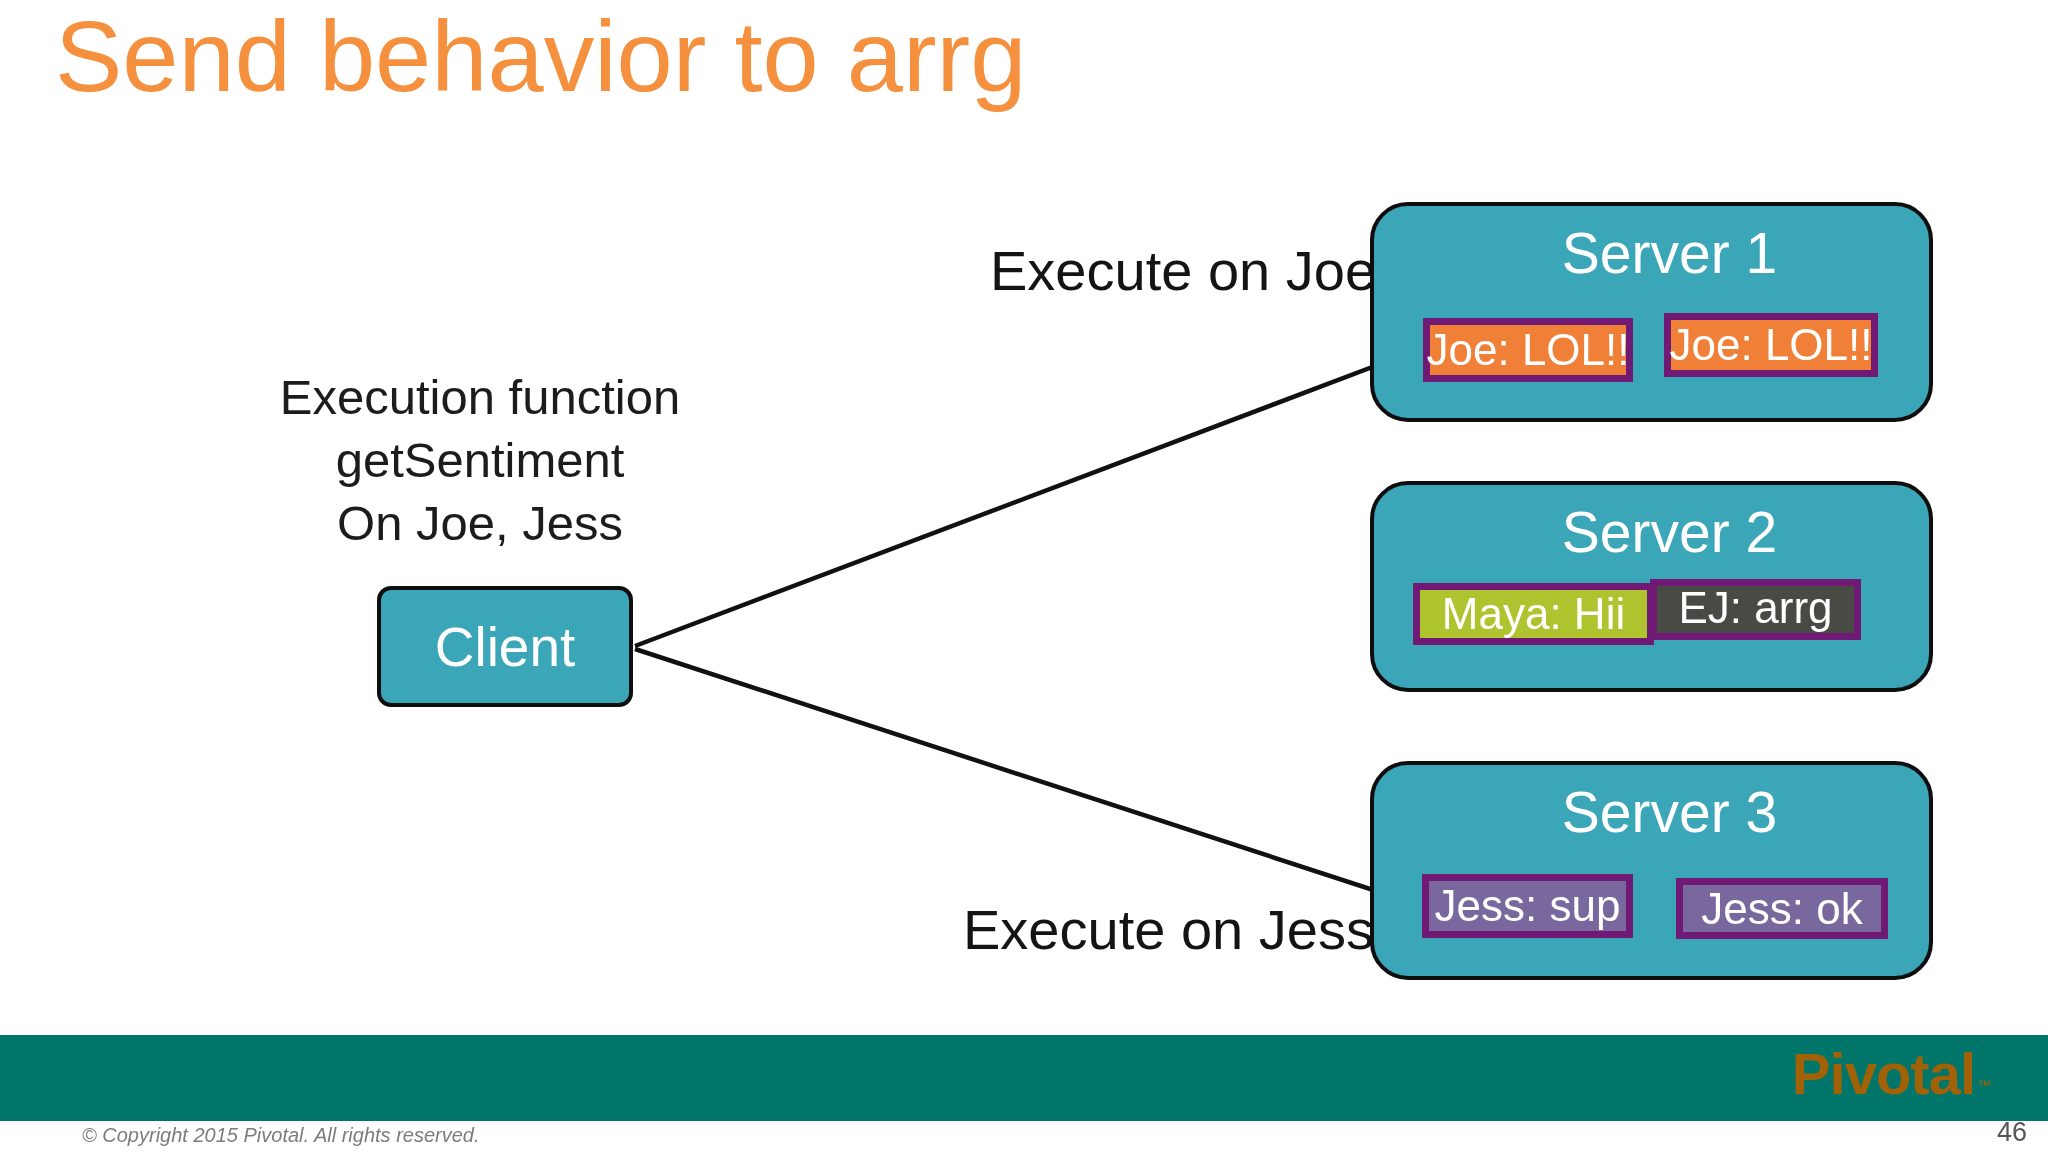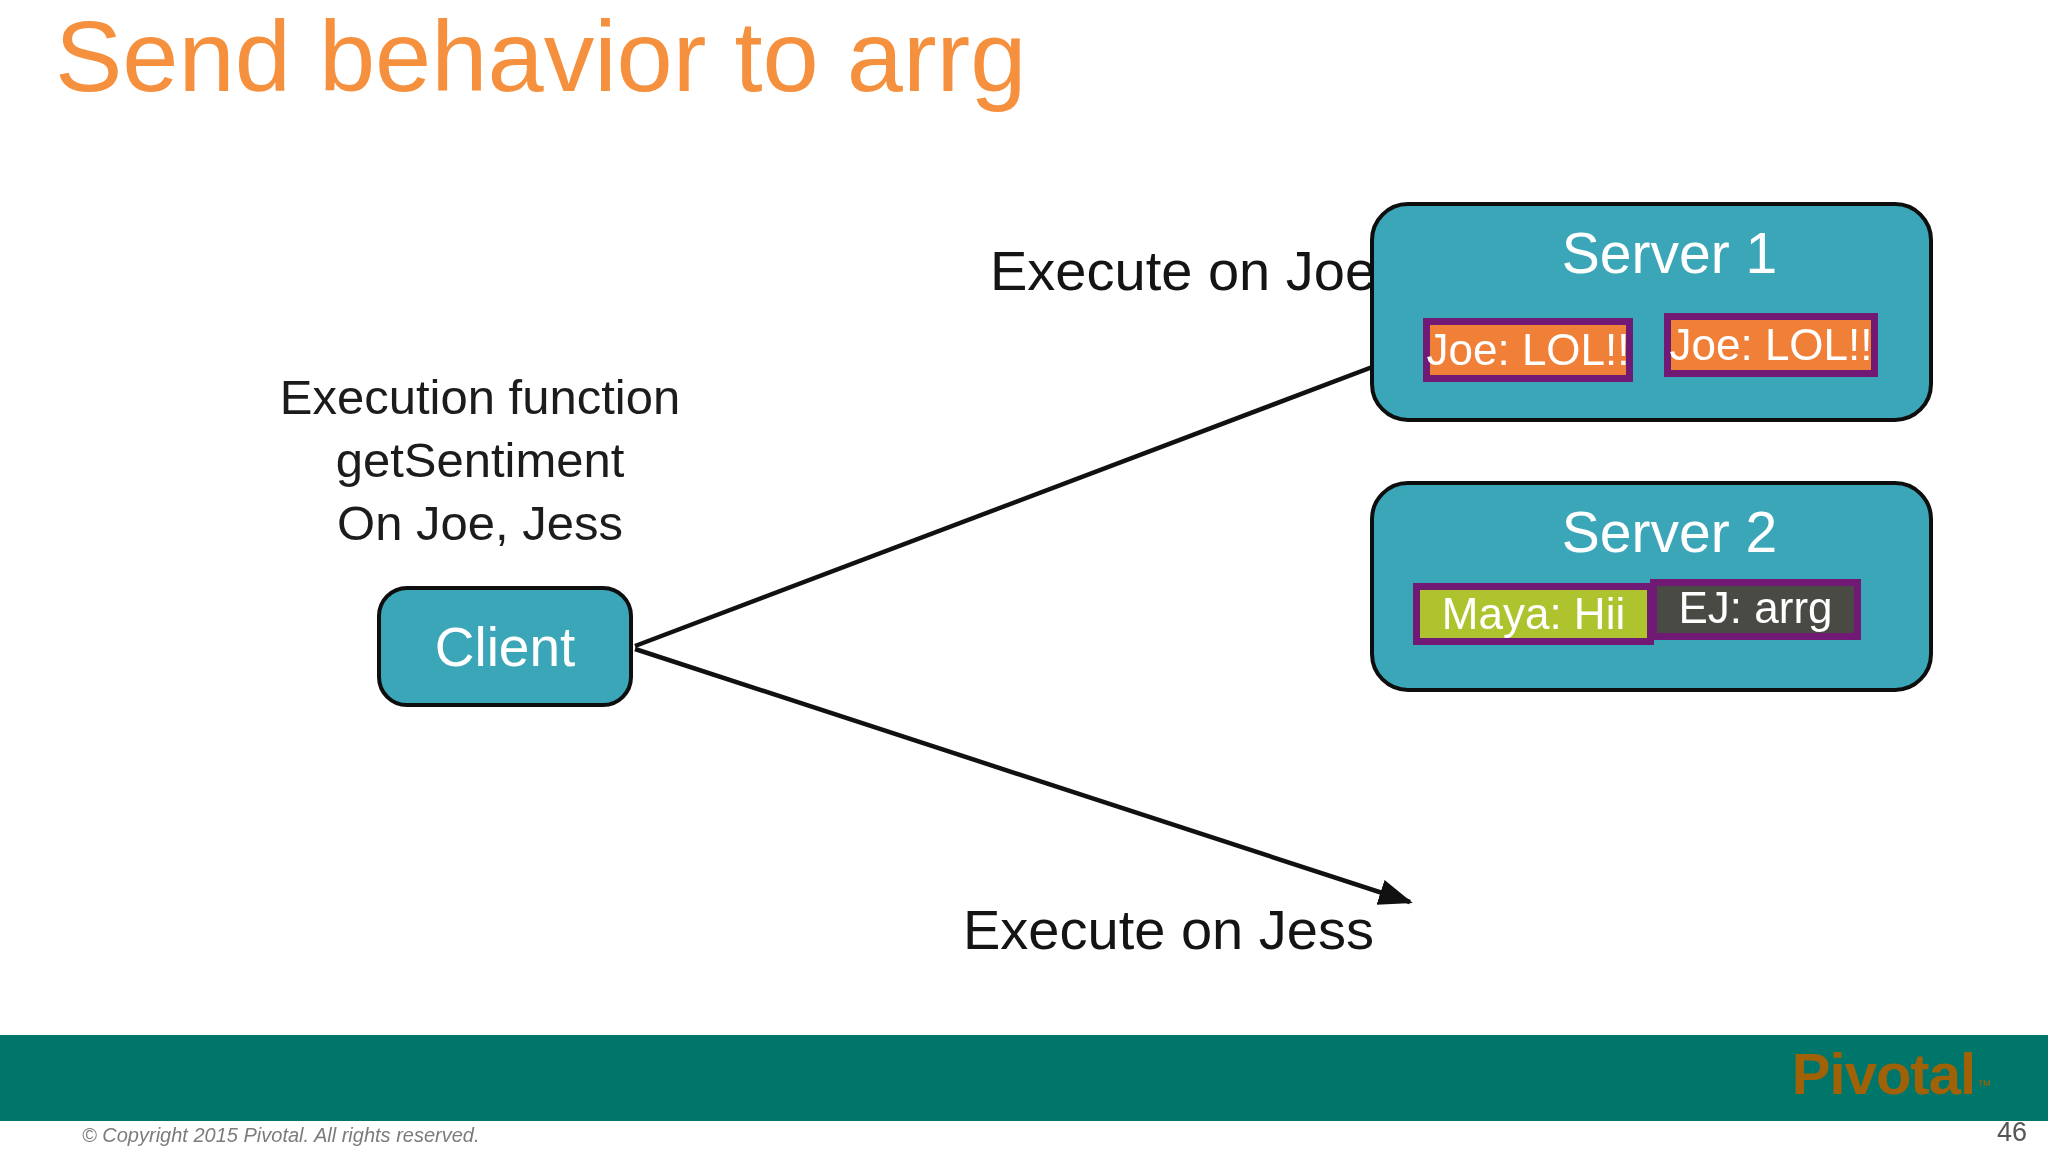--- a/index.html
+++ b/index.html
@@ -18,21 +18,21 @@
     position:absolute; left:180px; top:366px; width:600px;
     text-align:center; font-size:49px; line-height:1.29; color:#1c1c1c;
   }
   .edge-label {
     position:absolute; font-size:56px; color:#141414; white-space:nowrap;
   }
   .lbl-joe  { left:990px; top:238px; }
   .lbl-jess { left:963px; top:897px; }
   .client-box {
     position:absolute; left:377px; top:586px; width:256px; height:121px;
-    border:4px solid #0e0e0e; border-radius:30px;
+    border:4px solid #0e0e0e; border-radius:14px;
     display:flex; align-items:center; justify-content:center;
     color:#ffffff; font-size:55px;
   }
   .server {
     position:absolute; left:1370px; width:563px;
     border:4px solid #0e0e0e; border-radius:38px;padding-left:36px;
   }
   .server-1 { top:202px; height:220px; }
   .server-2 { top:481px; height:211px; }
   .server-3 { top:761px; height:219px; }
@@ -118,19 +118,28 @@
   <div class="server server-2" style="background-color: rgb(59, 166, 184);">
     <div class="server-name">Server 2</div>
     <div class="badge s2-b1" style="background-color: rgb(175, 195, 47);">
       <span>Maya: Hii</span>
     </div>
     <div class="badge s2-b2" style="background-color: rgb(74, 74, 69); align-items: flex-end;">
       <span>EJ: arrg</span>
     </div>
   </div>
 
+  <div class="server server-3" style="background-color: rgb(59, 166, 184);">
+    <div class="server-name">Server 3</div>
+    <div class="badge s3-b1" style="background-color: rgb(120, 104, 157);">
+      <span>Jess: sup</span>
+    </div>
+    <div class="badge s3-b2" style="background-color: rgb(120, 104, 157);">
+      <span>Jess: ok</span>
+    </div>
+  </div>
 
   <div class="footer-bar" style="background-color: rgb(0, 117, 105);"></div>
   <div class="logo"><span>Pivotal</span><span class="logo-tm">™</span></div>
   <div class="copyright">© Copyright 2015 Pivotal. All rights reserved.</div>
   <div class="page-number">46</div>
 
 </div>
 
 </body></html>

